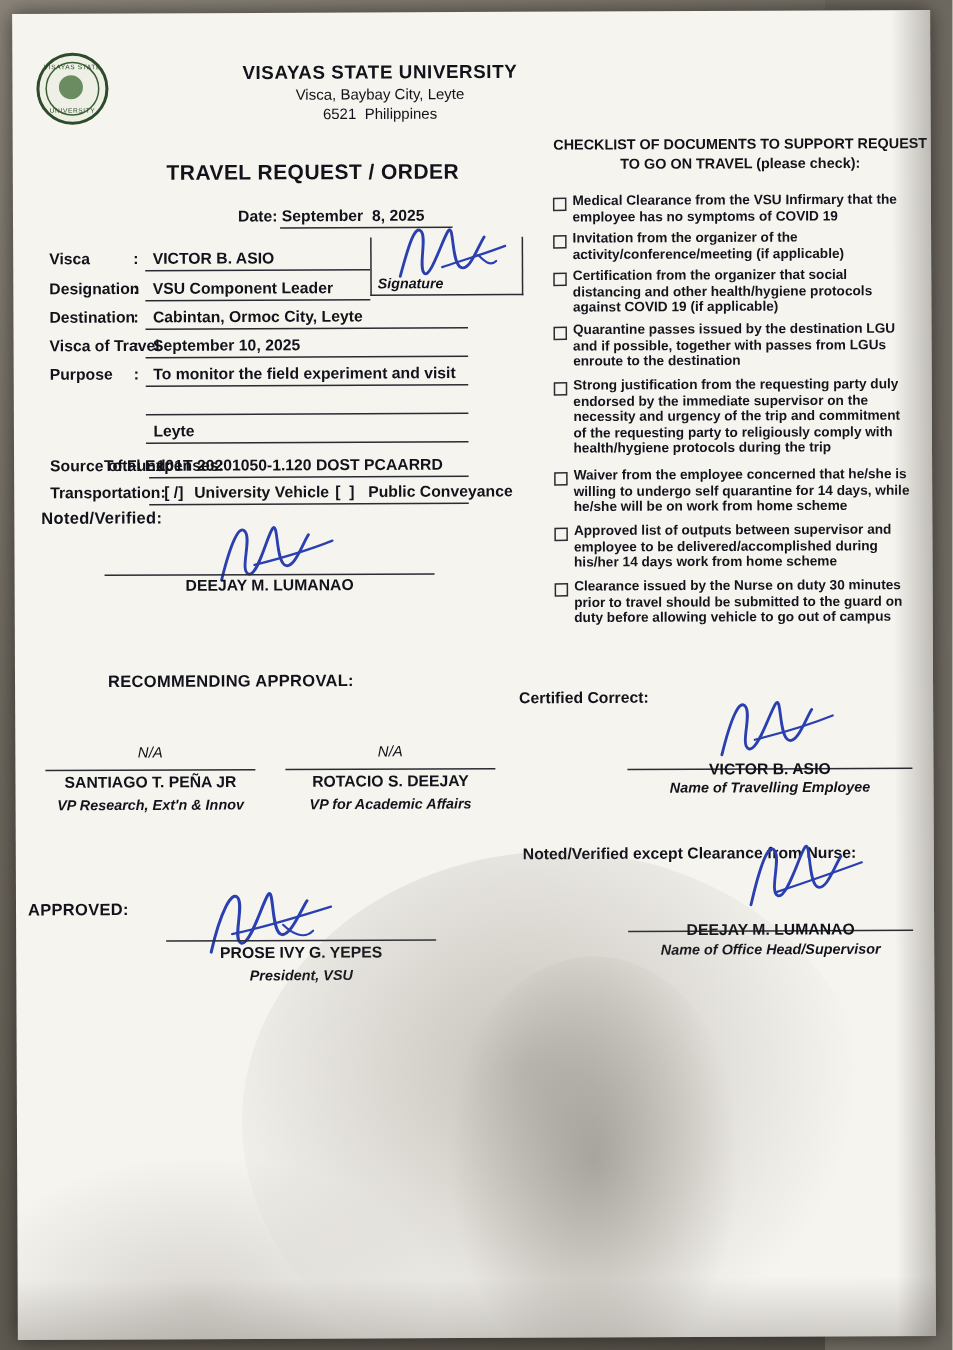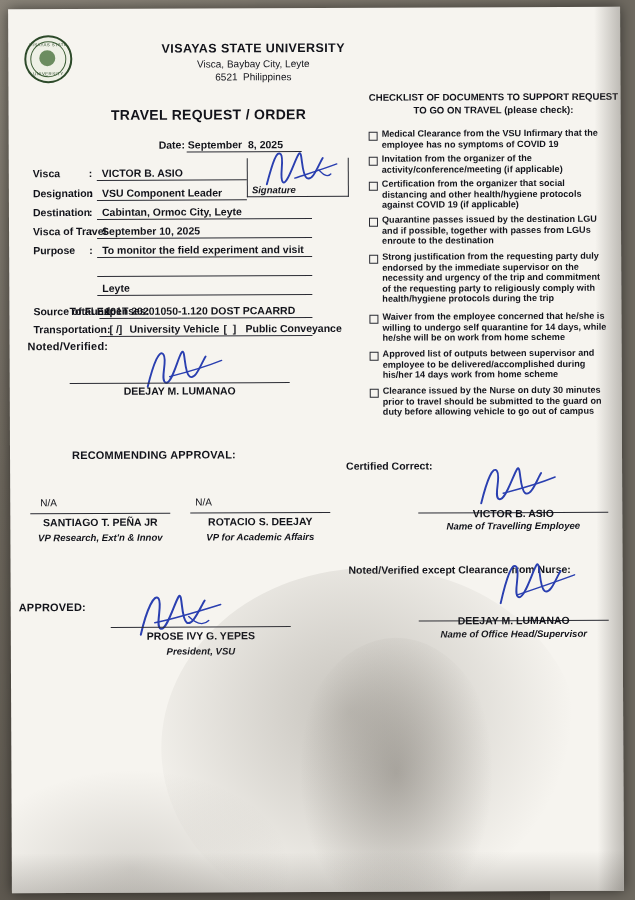--- a/index.html
+++ b/index.html
@@ -62,21 +62,21 @@
   #cl-title2{left:360px;top:97px;width:250px;font-size:9.6px;}
   .ckrow{position:absolute;width:242px;}
   .ckbox{position:absolute;left:0;top:2px;width:7px;height:7px;border:1px solid #2a2b33;}
   .cktext{position:absolute;left:13px;top:-1px;width:228px;font-size:9.1px;font-weight:bold;line-height:10.6px;color:#14151c;}
 
   
   .sechead{font-size:11px;font-weight:bold;letter-spacing:.2px;}
   .nameline{position:absolute;border-bottom:1px solid #2a2b33;}
   .nm{font-size:10.5px;font-weight:bold;text-align:center;}
   .role{font-size:9.6px;font-style:italic;font-weight:bold;text-align:center;}
-  .na{font-size:10px;}
+  .na{font-size:10px;font-style:italic;text-align:center;}
   .sigsvg{position:absolute;pointer-events:none;}
 </style>
 </head>
 <body>
 
 <div id="page">
   <div id="sheet">
 
     <div id="logo">
       <div class="ring"></div>

